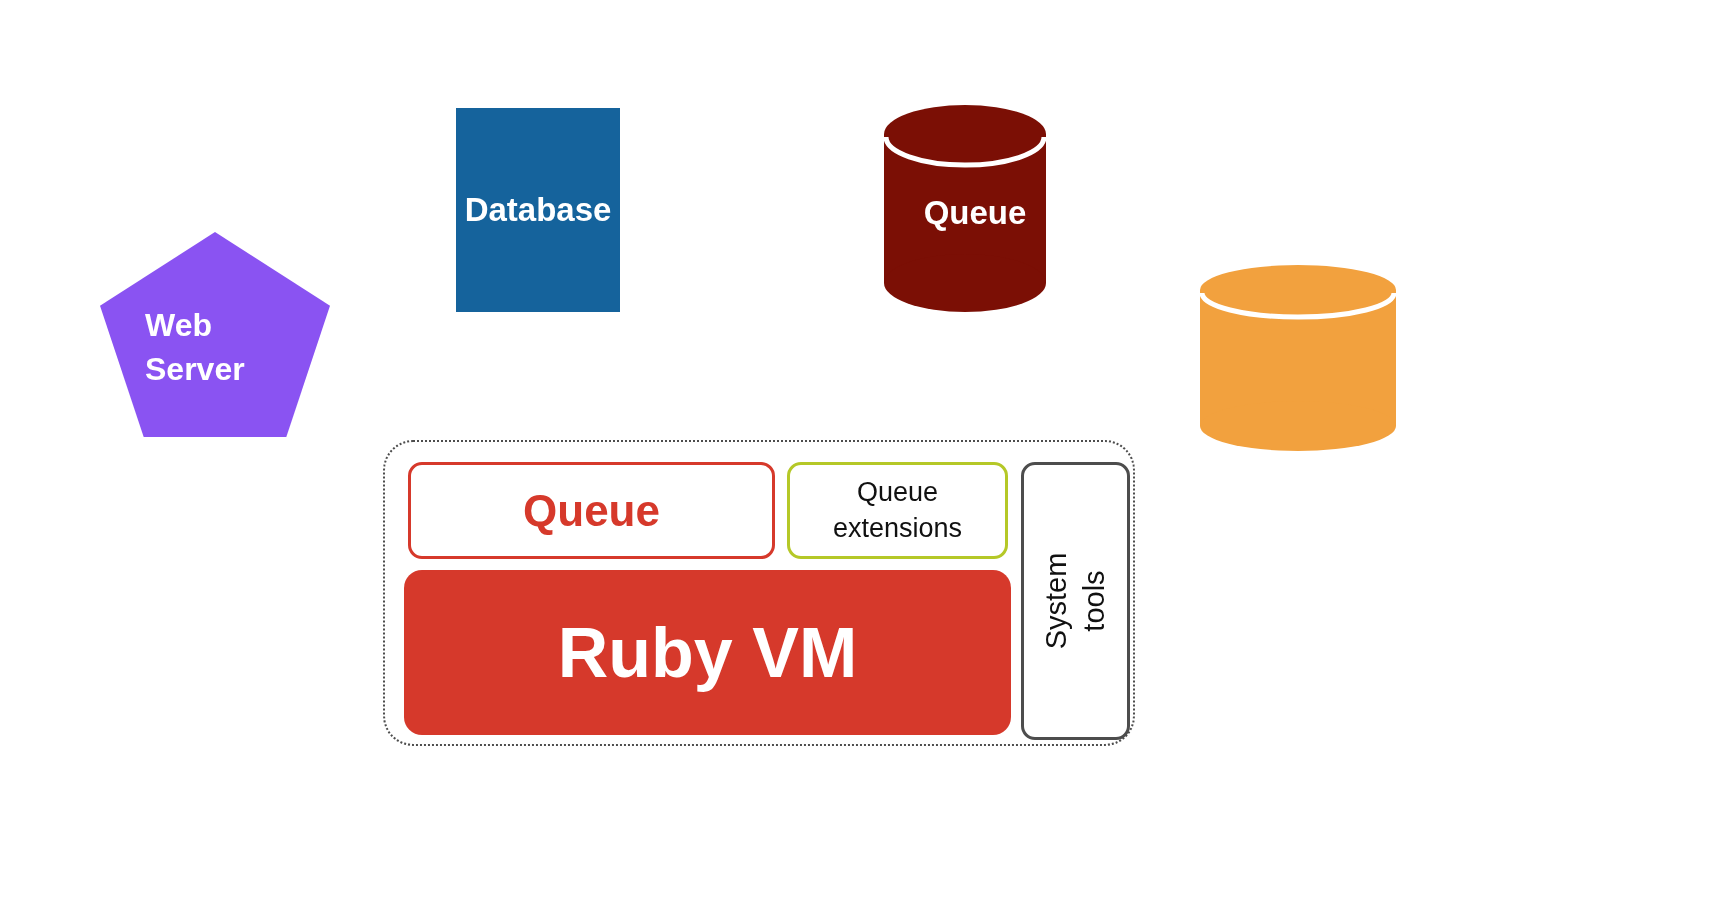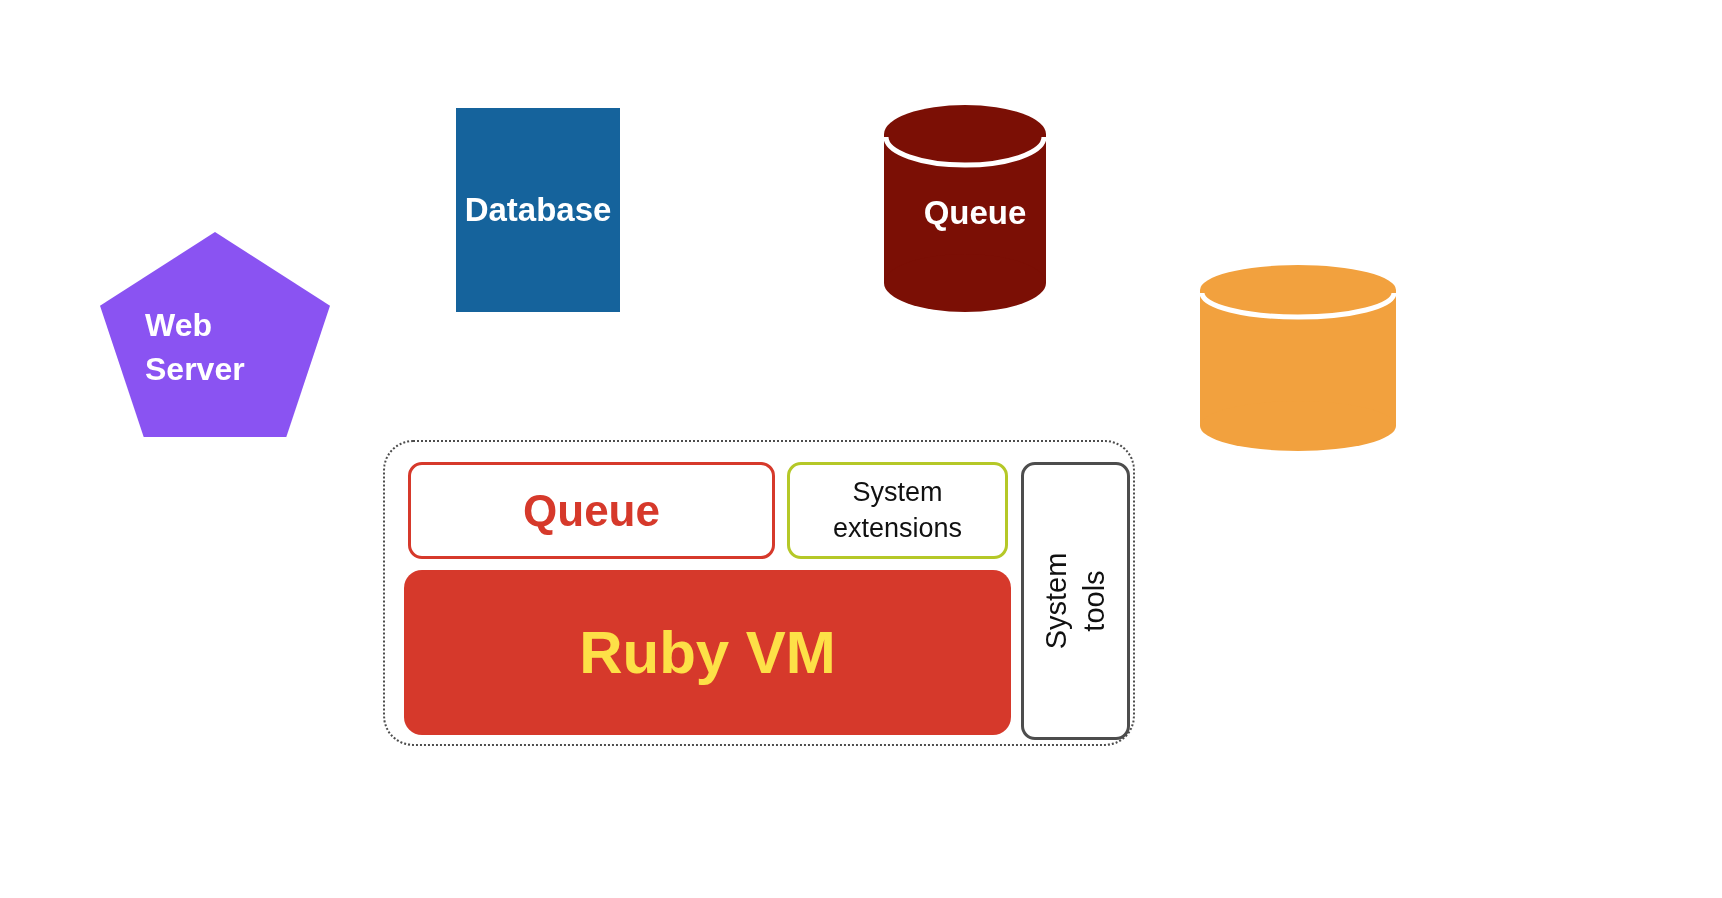--- a/index.html
+++ b/index.html
@@ -89,21 +89,21 @@
     width: 120px; text-align: center; white-space: normal;
   }
 
   
   .rubyvm {
     left: 404px; top: 570px; width: 607px; height: 165px;
     background: #d6392b;
     border-radius: 18px;
     display: flex; align-items: center; justify-content: center;
   }
-  .rubyvm .label { color: #fde047; font-weight: 700; font-size: 60px; }
+  .rubyvm .label { color: #ffffff; font-weight: 700; font-size: 70px; }
 </style>
 </head>
 <body>
 
 <div class="node pentagon">
   <div class="label">Web Server</div>
 </div>
 
 <div class="node square">
   <div class="label">Database</div>
@@ -128,21 +128,21 @@
   </svg>
 </div>
 
 <div class="node group-box"></div>
 
 <div class="node outlined gems">
   <div class="label">Queue</div>
 </div>
 
 <div class="node outlined native">
-  <div class="label">System extensions</div>
+  <div class="label">Queue extensions</div>
 </div>
 
 <div class="node outlined system">
   <div class="label">System tools</div>
 </div>
 
 <div class="node rubyvm">
   <div class="label">Ruby VM</div>
 </div>
 

